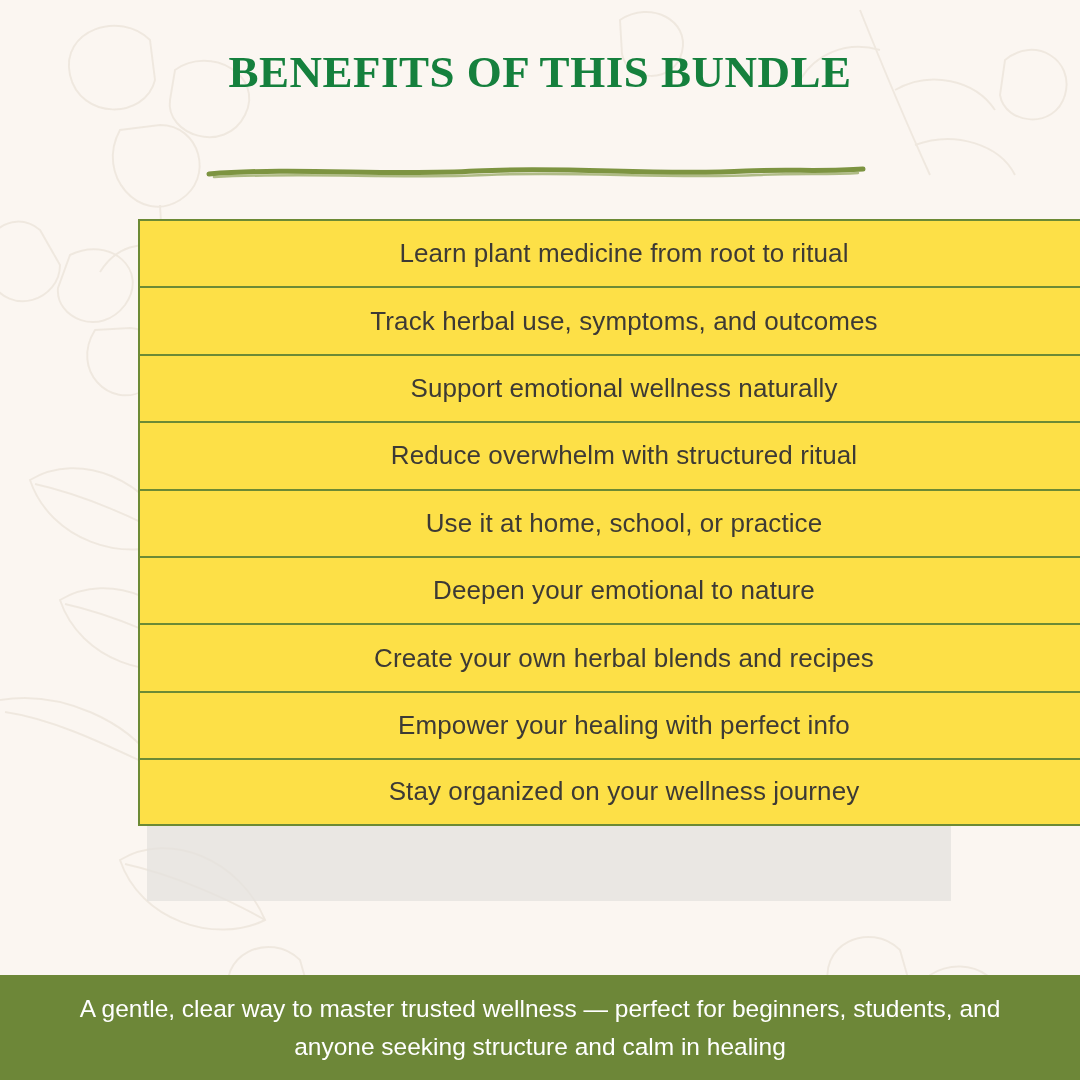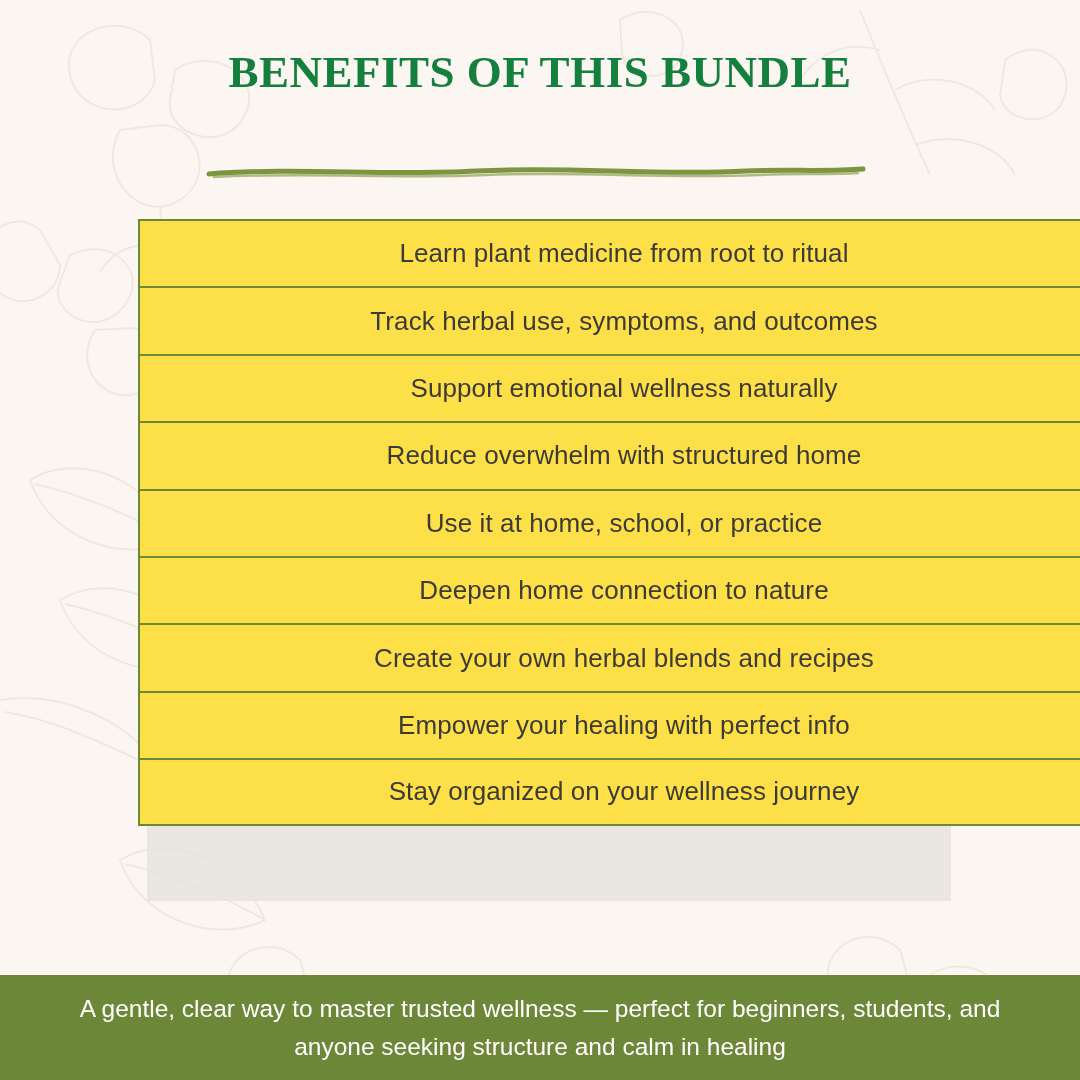--- a/index.html
+++ b/index.html
@@ -176,27 +176,27 @@
     <div class="benefit-row">
         <span>Learn plant medicine from root to ritual</span>
       </div>
     <div class="benefit-row">
         <span>Track herbal use, symptoms, and outcomes</span>
       </div>
     <div class="benefit-row">
         <span>Support emotional wellness naturally</span>
       </div>
     <div class="benefit-row">
-        <span>Reduce overwhelm with structured home</span>
+        <span>Reduce overwhelm with structured ritual</span>
       </div>
     <div class="benefit-row">
         <span>Use it at home, school, or practice</span>
       </div>
     <div class="benefit-row">
-        <span>Deepen home connection to nature</span>
+        <span>Deepen your emotional to nature</span>
       </div>
     <div class="benefit-row">
         <span>Create your own herbal blends and recipes</span>
       </div>
     <div class="benefit-row">
         <span>Empower your healing with perfect info</span>
       </div>
     <div class="benefit-row">
         <span>Stay organized on your wellness journey</span>
       </div>

